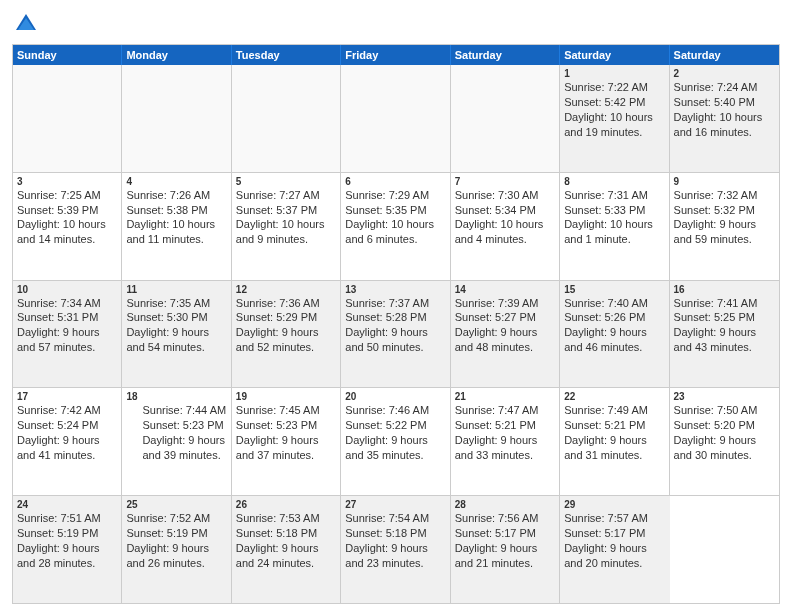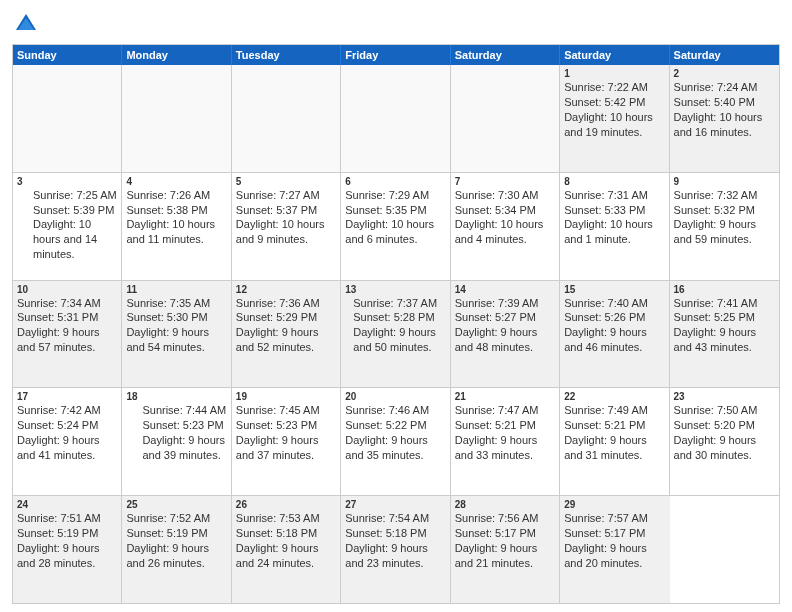--- a/index.html
+++ b/index.html
@@ -155,21 +155,21 @@
           <div class="cal-cell shaded">
             <span class="day-num">2</span>
             <div class="cell-text" style="white-space: pre-line;">Sunrise: 7:24 AM
 Sunset: 5:40 PM
 Daylight: 10 hours and 16 minutes.</div>
           </div>
         </div>
         <div class="cal-row">
           <div class="cal-cell">
             <span class="day-num">3</span>
-            <div class="cell-text" style="white-space: pre-line; margin-left: 16px;">Sunrise: 7:25 AM
+            <div class="cell-text" style="white-space: pre-line;">Sunrise: 7:25 AM
 Sunset: 5:39 PM
 Daylight: 10 hours and 14 minutes.</div>
           </div>
           <div class="cal-cell">
             <span class="day-num">4</span>
             <div class="cell-text" style="white-space: pre-line;">Sunrise: 7:26 AM
 Sunset: 5:38 PM
 Daylight: 10 hours and 11 minutes.</div>
           </div>
           <div class="cal-cell">
@@ -217,21 +217,21 @@
 Daylight: 9 hours and 54 minutes.</div>
           </div>
           <div class="cal-cell shaded">
             <span class="day-num">12</span>
             <div class="cell-text" style="white-space: pre-line;">Sunrise: 7:36 AM
 Sunset: 5:29 PM
 Daylight: 9 hours and 52 minutes.</div>
           </div>
           <div class="cal-cell shaded">
             <span class="day-num">13</span>
-            <div class="cell-text" style="white-space: pre-line; margin-left: 8px;">Sunrise: 7:37 AM
+            <div class="cell-text" style="white-space: pre-line;">Sunrise: 7:37 AM
 Sunset: 5:28 PM
 Daylight: 9 hours and 50 minutes.</div>
           </div>
           <div class="cal-cell shaded">
             <span class="day-num">14</span>
             <div class="cell-text" style="white-space: pre-line;">Sunrise: 7:39 AM
 Sunset: 5:27 PM
 Daylight: 9 hours and 48 minutes.</div>
           </div>
           <div class="cal-cell shaded">

